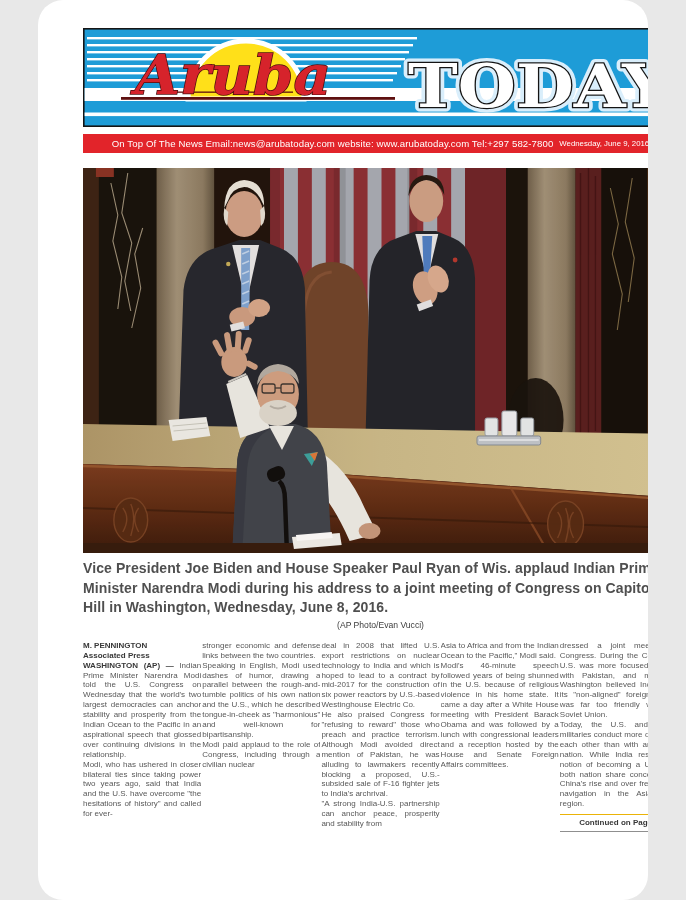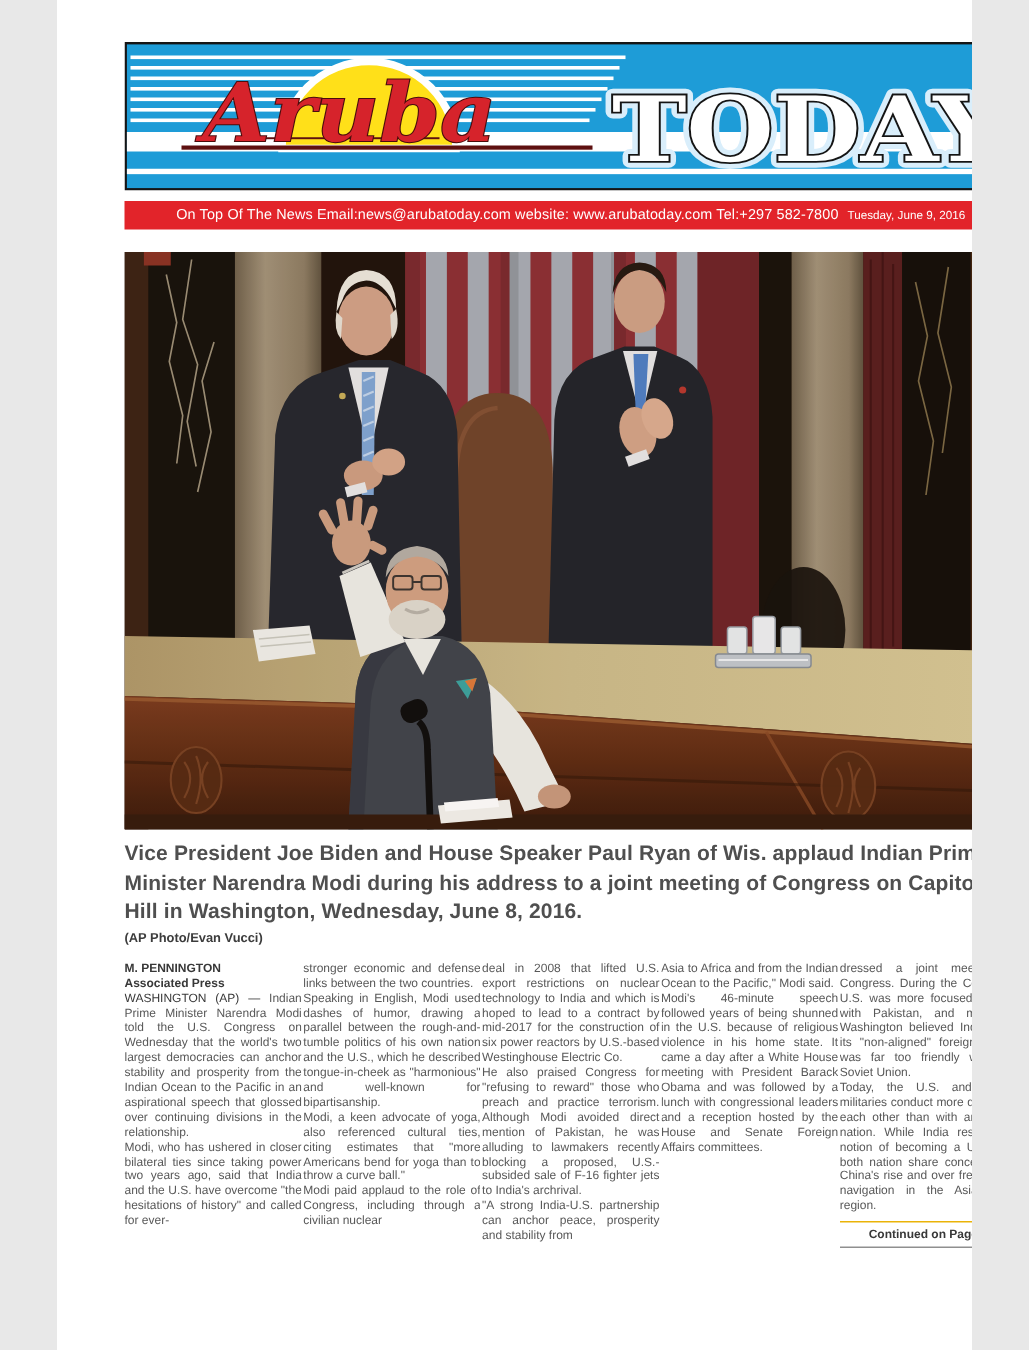--- a/index.html
+++ b/index.html
@@ -1,45 +1,45 @@
 <!DOCTYPE html>
 <html><head>
 <meta charset="utf-8">
 <style>
   html,body{margin:0;padding:0;background:#e8e8e8;}
   .sheet{position:relative;width:610px;height:900px;background:#ffffff;margin:0 auto;
-         font-family:"Liberation Sans",sans-serif;overflow:hidden;}
+         font-family:"Liberation Sans",sans-serif;overflow:hidden;border-radius:25px;}
   .content{position:absolute;left:45px;top:28px;width:595px;}
 
   
   .masthead{display:block;width:595px;height:99px;}
   .banner{margin-top:7px;height:19px;background:#E2242A;display:flex;align-items:center;
           justify-content:center;gap:6px;white-space:nowrap;}
   .banner .info{color:#ffffff;font-size:9.6px;letter-spacing:.1px;}
   .banner .date{color:#ffffff;font-size:7.8px;}
 
   
   .photo{display:block;width:595px;height:385px;margin-top:15px;}
 
   
   .caption{margin-top:6px;font-size:14px;line-height:1.4;font-weight:bold;color:#4f4f4f;
            letter-spacing:.1px;}
-  .credit{margin-top:2px;text-align:left;font-size:8.6px;font-weight:bold;color:#3c3c3c;}
+  .credit{margin-top:2px;text-align:center;font-size:8.6px;font-weight:normal;color:#3c3c3c;}
 
   
   .headline{margin-top:9px;text-align:center;font-size:20.5px;font-weight:bold;
             font-style:italic;color:#2d2d2d;letter-spacing:.2px;white-space:nowrap;}
 
   
   .columns{margin-top:11px;display:flex;gap:1px;height:224px;overflow:hidden;}
   .col{flex:1 1 0;min-width:0;font-size:8px;line-height:9.9px;color:#585858;
        text-align:justify;overflow:hidden;}
   .col p{margin:0;}
   .byline,.org{font-weight:bold;color:#383838;text-align:left;}
-  .lead{font-weight:normal;color:#383838;}
+  .lead{font-weight:bold;color:#383838;}
   .continued{margin-top:5px;border-top:1px solid #eab308;border-bottom:1px solid #8f8f8f;
              padding:3px 0;text-align:center;font-weight:bold;color:#383838;font-size:8px;}
 </style>
 </head>
 <body>
 
 <div class="sheet">
   <div class="content">
 
     <svg class="masthead" viewBox="0 0 595 99" aria-hidden="false">
@@ -64,21 +64,21 @@
       <rect x="92" y="63.5" width="118" height="1.3" fill="#5e1010"></rect>
 
       <text x="150" y="66" text-anchor="middle" font-family="'DejaVu Serif',serif" font-style="italic" font-weight="bold" font-size="54" fill="#D6232B" stroke="#4a0d0d" stroke-width="1.4" paint-order="stroke" textLength="196" lengthAdjust="spacingAndGlyphs">Aruba</text>
 
       <text x="456" y="79" text-anchor="middle" font-family="'DejaVu Serif',serif" font-weight="bold" font-size="60" fill="none" stroke="#d9eefb" stroke-width="9" stroke-linejoin="round" textLength="262" lengthAdjust="spacingAndGlyphs">TODAY</text>
       <text x="456" y="79" text-anchor="middle" font-family="'DejaVu Serif',serif" font-weight="bold" font-size="60" fill="#ffffff" stroke="#141414" stroke-width="2.4" paint-order="stroke" textLength="262" lengthAdjust="spacingAndGlyphs">TODAY</text>
     </svg>
 
     <div class="banner">
       <span class="info">On Top Of The News Email:news@arubatoday.com website: www.arubatoday.com Tel:+297 582-7800</span>
-      <span class="date">Tuesday, June 9, 2016</span>
+      <span class="date">Wednesday, June 9, 2016</span>
     </div>
 
     <svg class="photo" viewBox="0 0 598 385" preserveAspectRatio="none">
       <defs>
         <linearGradient id="stone" x1="0" y1="0" x2="1" y2="0">
           <stop offset="0" stop-color="#6f614c"></stop>
             <stop offset="0.35" stop-color="#a2937a"></stop>
           <stop offset="0.8" stop-color="#8d7d64"></stop>
             <stop offset="1" stop-color="#5f5340"></stop>
         </linearGradient>
@@ -245,21 +245,20 @@
     <div class="columns">
       <div class="col">
         <p class="byline">M. PENNINGTON</p>
         <p class="org">Associated Press</p>
         <p><span class="lead">WASHINGTON (AP) —</span><span> Indian Prime Minister Narendra Modi told the U.S. Congress on Wednesday that the world's two largest democracies can anchor stability and prosperity from the Indian Ocean to the Pacific in an aspirational speech that glossed over continuing divisions in the relationship.</span></p>
         <p>Modi, who has ushered in closer bilateral ties since taking power two years ago, said that India and the U.S. have overcome "the hesitations of history" and called for ever-</p>
       </div>
       <div class="col">
         <p>stronger economic and defense links between the two countries.</p>
         <p>Speaking in English, Modi used dashes of humor, drawing a parallel between the rough-and-tumble politics of his own nation and the U.S., which he described tongue-in-cheek as "harmonious" and well-known for bipartisanship.</p>
-        <p>Modi, a keen advocate of yoga, also referenced cultural ties, citing estimates that "more Americans bend for yoga than to throw a curve ball."</p>
         <p>Modi paid applaud to the role of Congress, including through a civilian nuclear</p>
       </div>
       <div class="col">
         <p>deal in 2008 that lifted U.S. export restrictions on nuclear technology to India and which is hoped to lead to a contract by mid-2017 for the construction of six power reactors by U.S.-based Westinghouse Electric Co.</p>
         <p>He also praised Congress for "refusing to reward" those who preach and practice terrorism. Although Modi avoided direct mention of Pakistan, he was alluding to lawmakers recently blocking a proposed, U.S.-subsided sale of F-16 fighter jets to India's archrival.</p>
         <p>"A strong India-U.S. partnership can anchor peace, prosperity and stability from</p>
       </div>
       <div class="col">
         <p>Asia to Africa and from the Indian Ocean to the Pacific," Modi said.</p>
         <p>Modi's 46-minute speech followed years of being shunned in the U.S. because of religious violence in his home state. It came a day after a White House meeting with President Barack Obama and was followed by a lunch with congressional leaders and a reception hosted by the House and Senate Foreign Affairs committees.</p>

